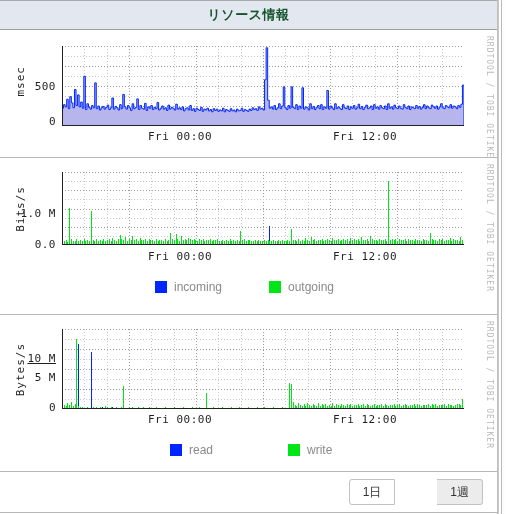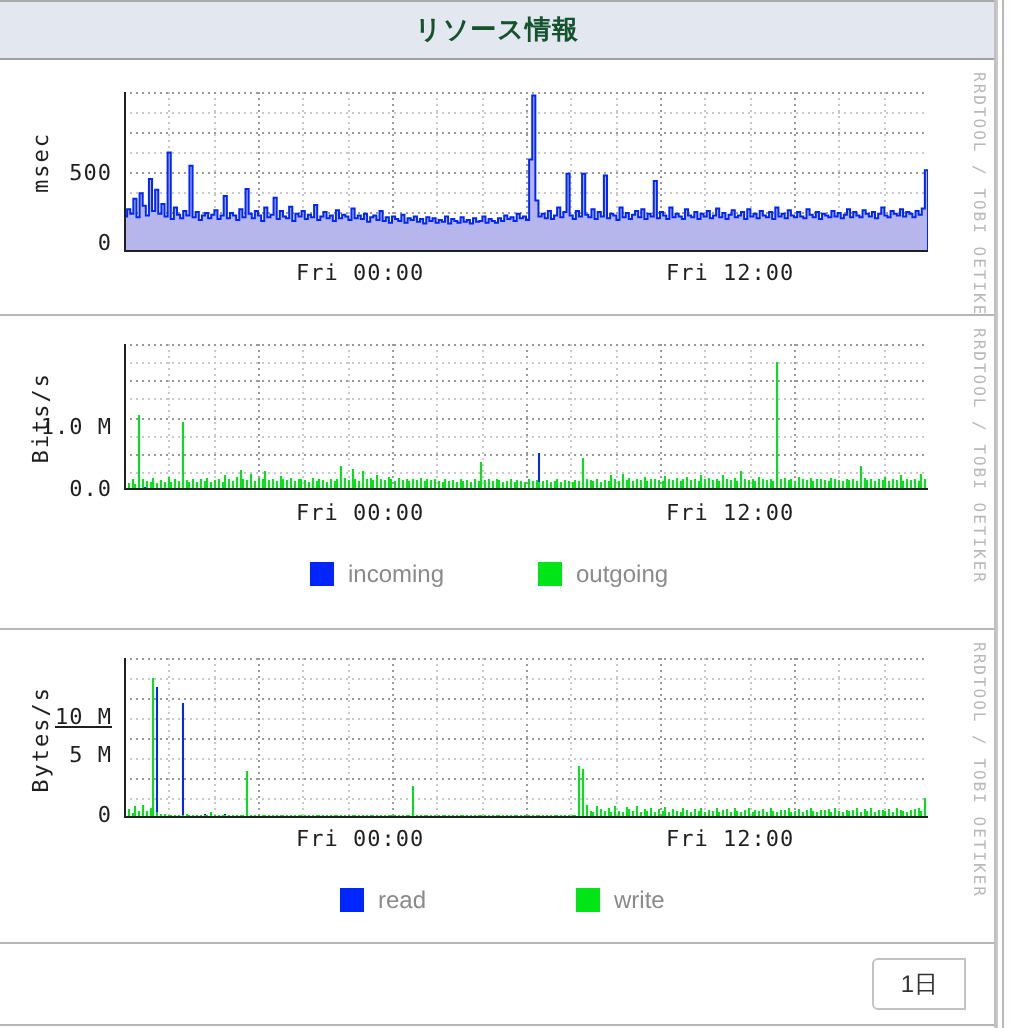--- a/index.html
+++ b/index.html
@@ -1260,20 +1260,21 @@
         <div class="legend" style="left:288px; top:128px;">
           <span class="swatch" id="sw-disk-1" style="background: rgb(0, 229, 22);"></span>
           <span>write</span>
         </div>
       </div>
     </div>
 
     <div class="footer">
       <div class="btn-group">
         <button class="btn first">1日</button>
+        <button class="btn last">1週</button>
       </div>
     </div>
 
   </div>
 
   <div class="scroll-strip">
     <div class="scroll-thumb"></div>
   </div>
 </div>
 

